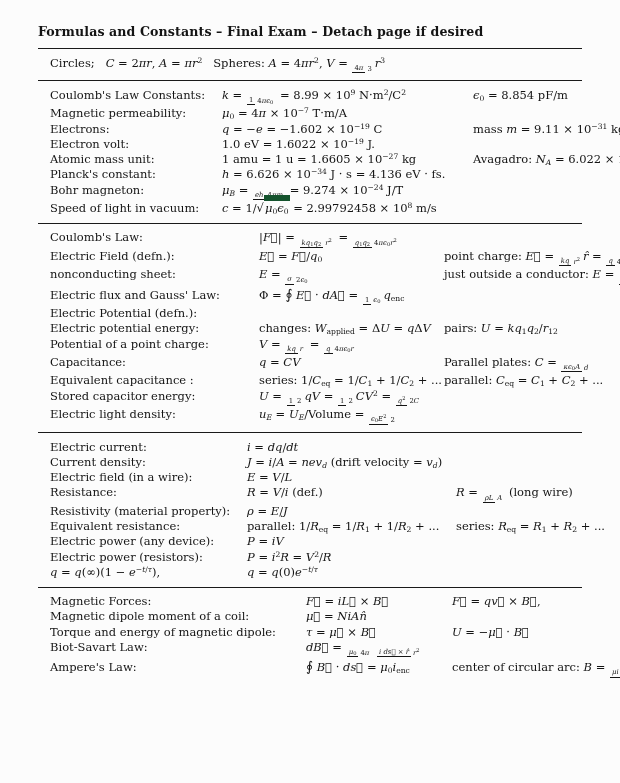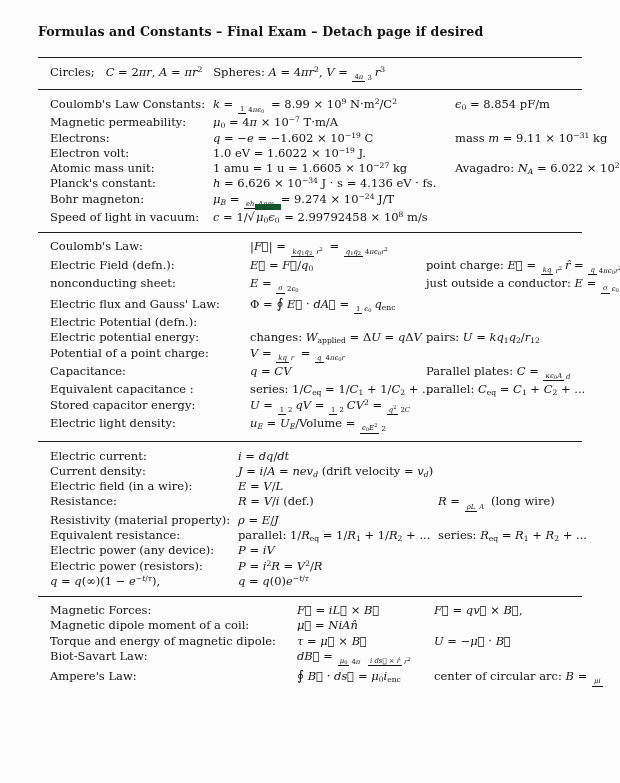--- a/index.html
+++ b/index.html
@@ -3,25 +3,25 @@
 <meta charset="utf-8">
 <style>
   html,body{margin:0;padding:0;}
   body{
     width:620px;height:783px;overflow:hidden;
     background:#fcfcfc;color:#141414;
     font-family:"DejaVu Serif","Liberation Serif",serif;
     font-size:11.5px;
   }
   .page{padding:24px 38px 0 38px;}
-  .title{font-weight:bold;font-size:12.6px;margin-bottom:18px;letter-spacing:.1px;}
+  .title{font-weight:bold;font-size:12.6px;margin-bottom:9px;letter-spacing:.1px;}
   .rule{border-top:1.4px solid #1a1a1a;height:0;}
   .circles{padding:7px 0 7px 12px;line-height:1.3;}
   .sec{padding:6px 0 7px 12px;}
-  .row{display:grid;line-height:1.24;padding:.5px 0;align-items:baseline;}
+  .row{display:grid;line-height:1.24;padding:.5px 0;align-items:baseline;gap:9px;}
   .sec[data-sec="0"] .row{grid-template-columns:163px 242px 1fr;}
   .sec[data-sec="1"] .row{grid-template-columns:200px 176px 1fr;}
   .sec[data-sec="2"] .row{grid-template-columns:188px 200px 1fr;}
   .sec[data-sec="3"] .row{grid-template-columns:247px 137px 1fr;}
   .c{white-space:nowrap;}
   i{font-style:italic;}
   sup,sub{font-size:.66em;line-height:0;}
   sup{vertical-align:.55em;}
   sub{vertical-align:-.25em;}
   

